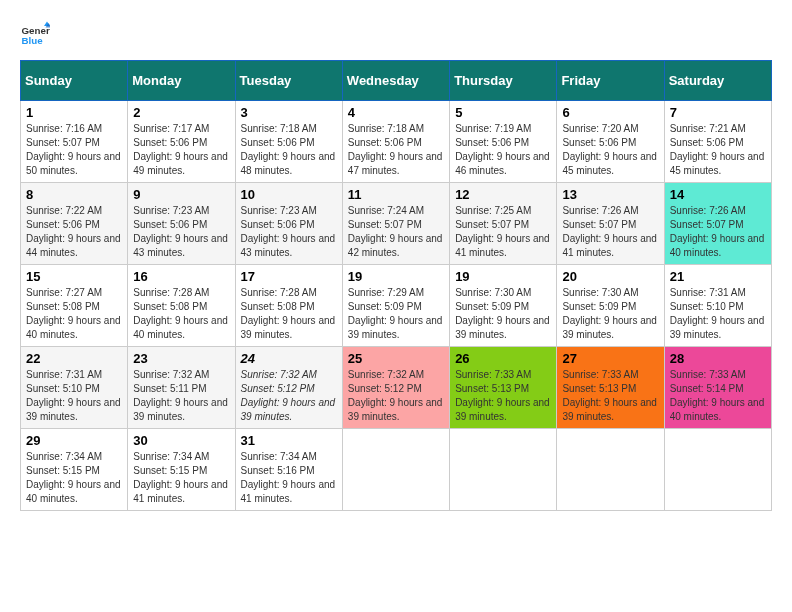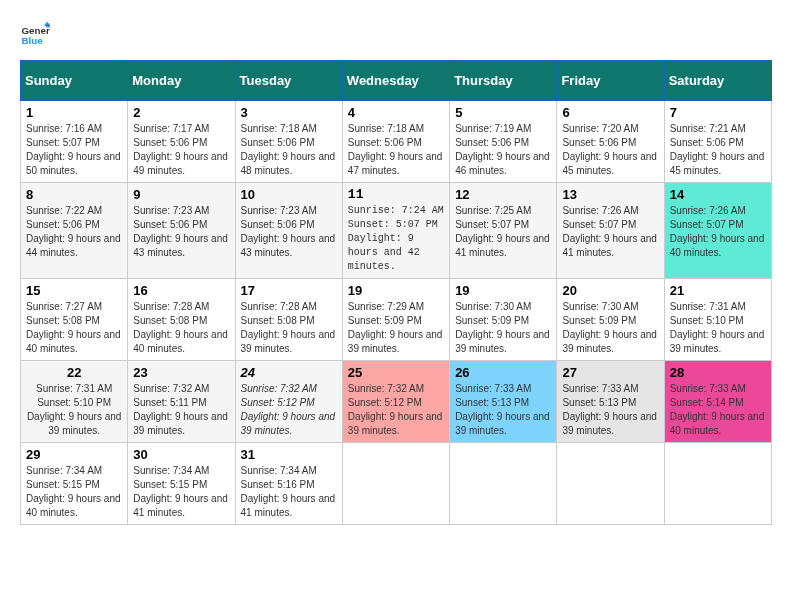--- a/index.html
+++ b/index.html
@@ -148,21 +148,21 @@
           <span class="day-info">Sunrise: 7:22 AM<br>Sunset: 5:06 PM<br>Daylight: 9 hours and 44 minutes.</span>
         </td>
         <td style="background-color: rgb(245, 245, 245);">
           <span class="day-number">9</span>
           <span class="day-info">Sunrise: 7:23 AM<br>Sunset: 5:06 PM<br>Daylight: 9 hours and 43 minutes.</span>
         </td>
         <td style="background-color: rgb(245, 245, 245);">
           <span class="day-number">10</span>
           <span class="day-info">Sunrise: 7:23 AM<br>Sunset: 5:06 PM<br>Daylight: 9 hours and 43 minutes.</span>
         </td>
-        <td style="background-color: rgb(245, 245, 245); font-family: Liberation Mono, monospace;">
+        <td style="background-color: rgb(245, 245, 245);">
           <span class="day-number">11</span>
           <span class="day-info">Sunrise: 7:24 AM<br>Sunset: 5:07 PM<br>Daylight: 9 hours and 42 minutes.</span>
         </td>
         <td style="background-color: rgb(245, 245, 245);">
           <span class="day-number">12</span>
           <span class="day-info">Sunrise: 7:25 AM<br>Sunset: 5:07 PM<br>Daylight: 9 hours and 41 minutes.</span>
         </td>
         <td style="background-color: rgb(245, 245, 245);">
           <span class="day-number">13</span>
           <span class="day-info">Sunrise: 7:26 AM<br>Sunset: 5:07 PM<br>Daylight: 9 hours and 41 minutes.</span>
@@ -196,41 +196,41 @@
         <td>
           <span class="day-number">20</span>
           <span class="day-info">Sunrise: 7:30 AM<br>Sunset: 5:09 PM<br>Daylight: 9 hours and 39 minutes.</span>
         </td>
         <td>
           <span class="day-number">21</span>
           <span class="day-info">Sunrise: 7:31 AM<br>Sunset: 5:10 PM<br>Daylight: 9 hours and 39 minutes.</span>
         </td>
       </tr>
       <tr>
-        <td style="background-color: rgb(245, 245, 245); text-align: center;">
+        <td style="background-color: rgb(245, 245, 245);">
           <span class="day-number">22</span>
           <span class="day-info">Sunrise: 7:31 AM<br>Sunset: 5:10 PM<br>Daylight: 9 hours and 39 minutes.</span>
         </td>
         <td style="background-color: rgb(245, 245, 245);">
           <span class="day-number">23</span>
           <span class="day-info">Sunrise: 7:32 AM<br>Sunset: 5:11 PM<br>Daylight: 9 hours and 39 minutes.</span>
         </td>
         <td style="background-color: rgb(245, 245, 245); font-style: italic;">
           <span class="day-number">24</span>
           <span class="day-info">Sunrise: 7:32 AM<br>Sunset: 5:12 PM<br>Daylight: 9 hours and 39 minutes.</span>
         </td>
         <td style="background-color: #fca5a5;">
           <span class="day-number">25</span>
           <span class="day-info">Sunrise: 7:32 AM<br>Sunset: 5:12 PM<br>Daylight: 9 hours and 39 minutes.</span>
         </td>
-        <td style="background-color: #7dd3fc;">
+        <td style="background-color: #84cc16;">
           <span class="day-number">26</span>
           <span class="day-info">Sunrise: 7:33 AM<br>Sunset: 5:13 PM<br>Daylight: 9 hours and 39 minutes.</span>
         </td>
-        <td style="background-color: #e5e5e5;">
+        <td style="background-color: #f97316;">
           <span class="day-number">27</span>
           <span class="day-info">Sunrise: 7:33 AM<br>Sunset: 5:13 PM<br>Daylight: 9 hours and 39 minutes.</span>
         </td>
         <td style="background-color: #ec4899;">
           <span class="day-number">28</span>
           <span class="day-info">Sunrise: 7:33 AM<br>Sunset: 5:14 PM<br>Daylight: 9 hours and 40 minutes.</span>
         </td>
       </tr>
       <tr>
         <td>

